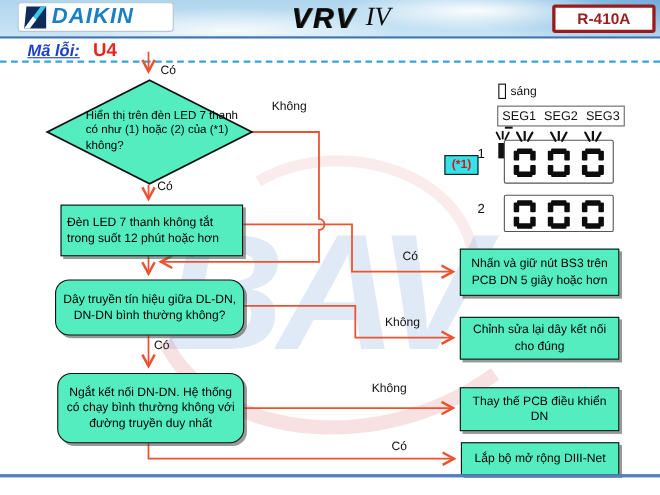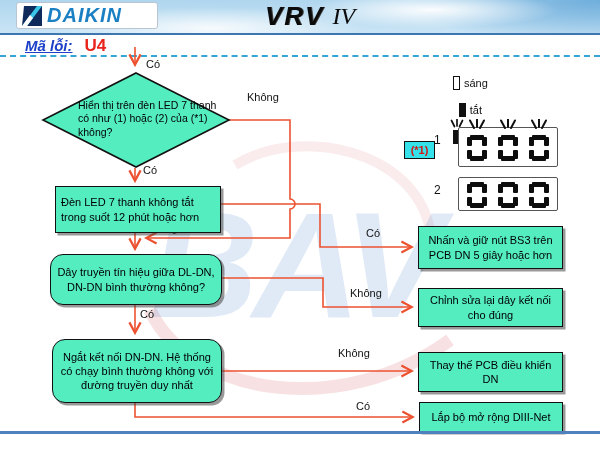--- a/index.html
+++ b/index.html
@@ -87,20 +87,21 @@
       <polygon points="3,1 21,1 21,21 1,21" fill="#0E2B5C"></polygon>
       <polygon points="1,21 16,1 21,1 6,21" fill="#3AC6E8"></polygon>
       <polygon points="1,21 9,10 12,13 6,21" fill="#ffffff"></polygon>
     </svg>
     <span id="daikin-text">DAIKIN</span>
   </div>
   <div id="vrv-wrap">
     <span id="vrv-main">VRV</span>
     <span id="vrv-suffix">IV</span>
   </div>
+  <div id="r410a">R-410A</div>
 
   <div id="error-row">
     <span id="error-label">Mã lỗi:</span>
     <span id="error-code">U4</span>
   </div>
   <div id="dash-line"></div>
 
   <svg id="wm-swoosh" width="600" height="450">
     <path d="M150,310 C190,395 340,420 450,340" stroke="rgba(205,55,65,0.15)" stroke-width="13" fill="none"></path>
     <path d="M430,230 C415,150 300,125 235,165" stroke="rgba(205,55,65,0.10)" stroke-width="10" fill="none"></path>
@@ -120,20 +121,25 @@
       <svg class="rays" style="left:-3px;top:-11px;" width="14" height="10">
         <g stroke="#111" stroke-width="1.7" stroke-linecap="round">
           <line x1="7" y1="0.5" x2="7" y2="7"></line>
             <line x1="1.5" y1="1.5" x2="4.5" y2="7.5"></line>
             <line x1="12.5" y1="1.5" x2="9.5" y2="7.5"></line>
         </g>
       </svg>
       <span class="sw filled"></span>
       <span class="leg-label">nháy</span>
     </div>
+  </div>
+  <div id="seg-box">
+    <span>SEG1</span>
+    <span>SEG2</span>
+    <span>SEG3</span>
   </div>
   <div id="note1">(*1)</div>
 
   <div class="disp-label" style="left:434px;top:133px;">1</div>
   <div id="disp1" class="disp-box">
       <div class="digit">
         <span class="seg top"></span>
         <span class="seg tl"></span>
         <span class="seg tr"></span>
         <span class="seg bl"></span>

